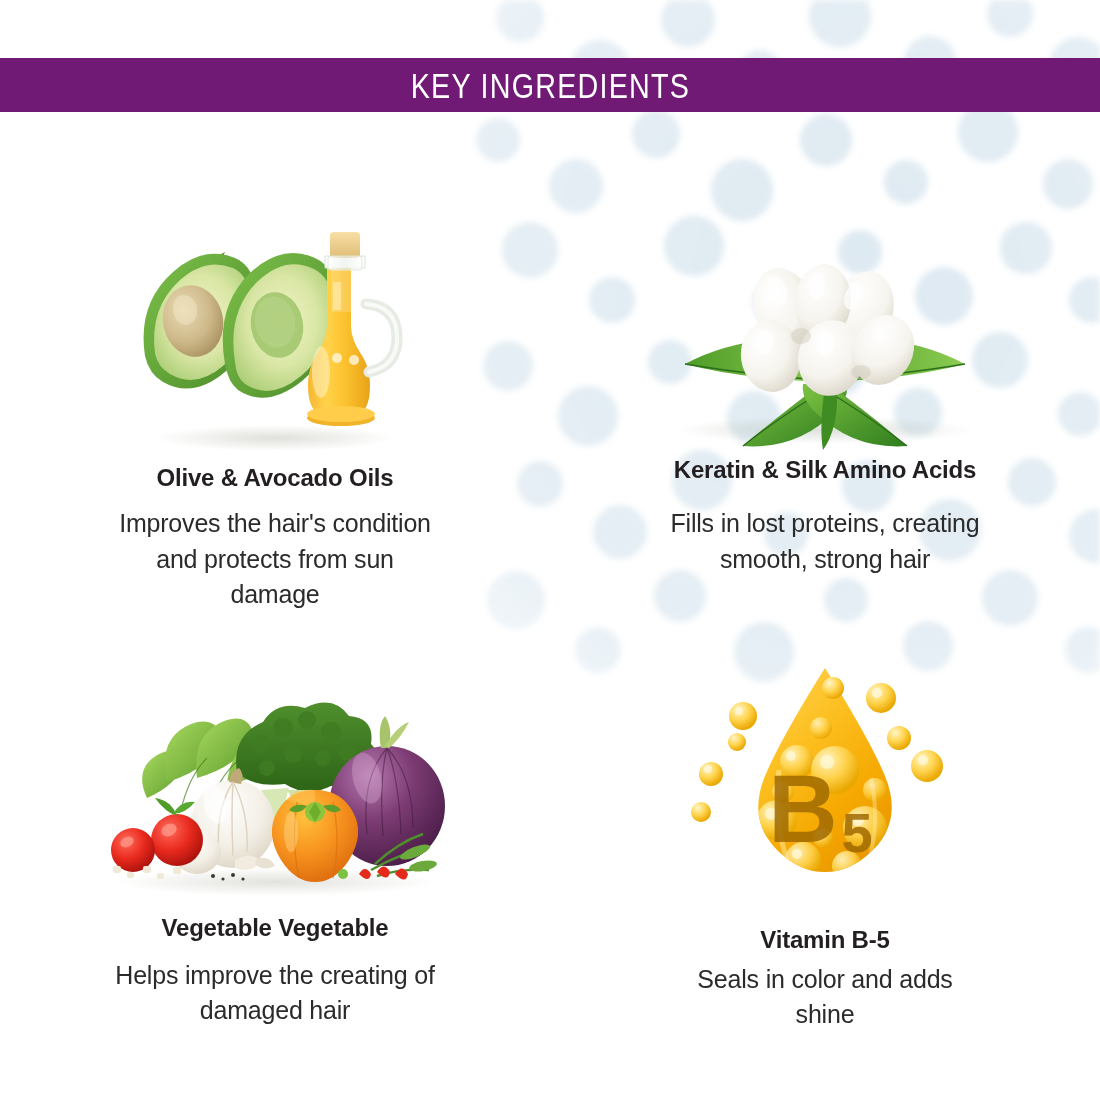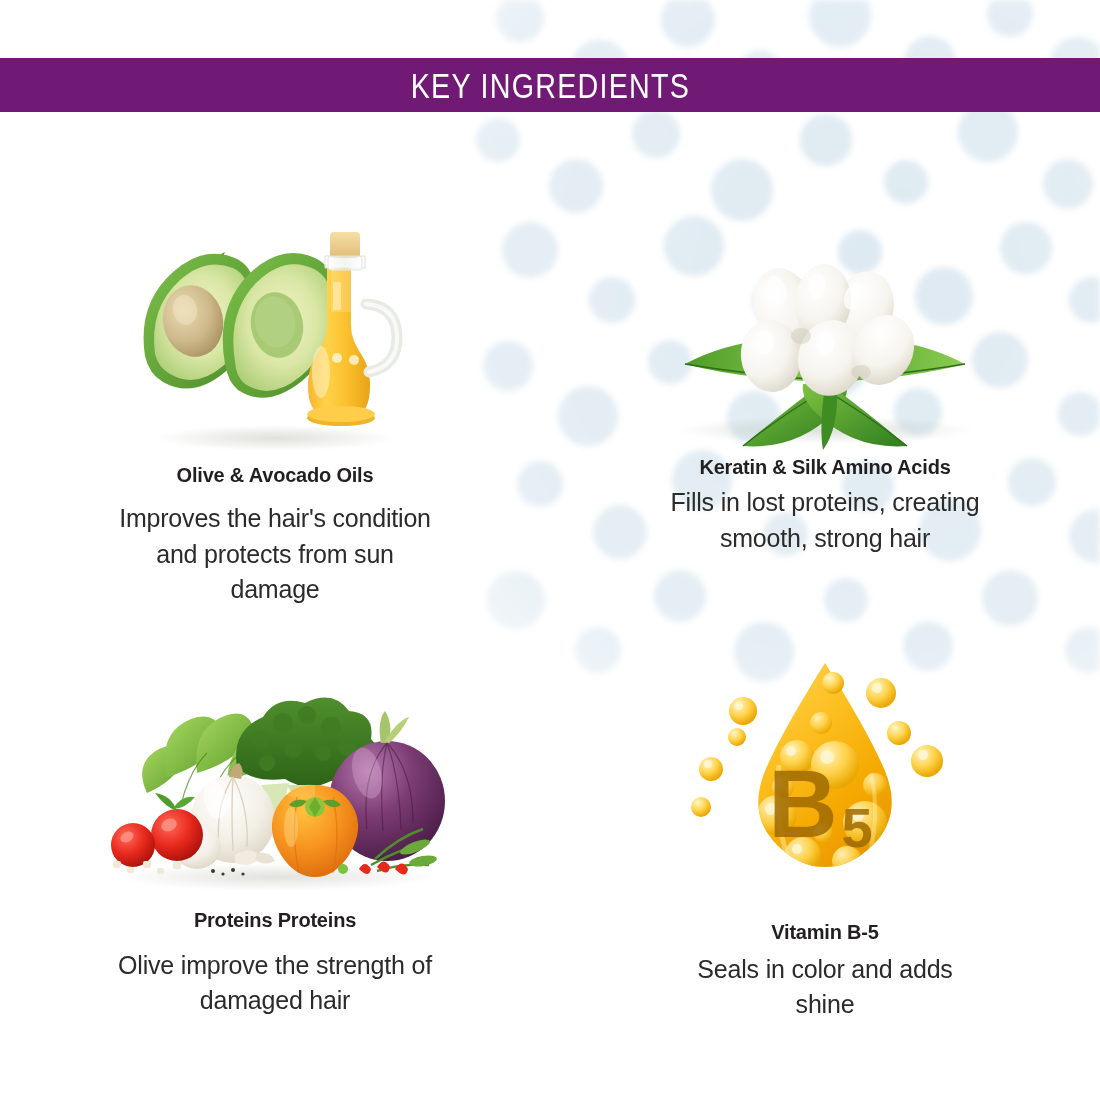--- a/index.html
+++ b/index.html
@@ -30,36 +30,36 @@
   }
 
   
   .grid{
     position:absolute;left:0;top:112px;width:1100px;height:988px;
     display:grid;grid-template-columns:1fr 1fr;grid-template-rows:1fr 1fr;
   }
   .card{position:relative;display:flex;flex-direction:column;align-items:center;}
   .card-art{position:relative;display:flex;align-items:flex-end;justify-content:center;}
   .card-title{
-    font-size:20px;font-weight:700;color:#231f20;text-align:center;
+    font-size:24px;font-weight:700;color:#231f20;text-align:center;
     letter-spacing:-.2px;white-space:nowrap;
   }
   .card-desc{
     font-size:25px;font-weight:400;color:#2b2b2b;text-align:center;
     line-height:1.42;letter-spacing:-.2px;
   }
 
   
   .c1 .card-art{height:300px;margin-top:44px;}
   .c1 .card-title{margin-top:8px;}
   .c1 .card-desc{margin-top:14px;width:330px;}
 
   .c2 .card-art{height:300px;margin-top:44px;}
   .c2 .card-title{margin-top:0;}
-  .c2 .card-desc{margin-top:6px;width:400px;}
+  .c2 .card-desc{margin-top:22px;width:400px;}
 
   .c3 .card-art{height:275px;margin-top:22px;}
   .c3 .card-title{margin-top:4px;}
   .c3 .card-desc{margin-top:16px;width:360px;}
 
   .c4 .card-art{height:275px;margin-top:22px;}
   .c4 .card-title{margin-top:16px;}
   .c4 .card-desc{margin-top:8px;width:300px;}
 
   svg.art{display:block;}
@@ -431,22 +431,22 @@
             <rect x="88" y="207" width="8" height="7" rx="2"></rect>
           </g>
           <g fill="#3a3a32">
             <circle cx="128" cy="216" r="2"></circle>
               <circle cx="138" cy="219" r="1.6"></circle>
             <circle cx="148" cy="215" r="2"></circle>
               <circle cx="158" cy="219" r="1.6"></circle>
           </g>
         </svg>
       </div>
-      <div class="card-title">Proteins Proteins</div>
-      <div class="card-desc">Olive improve the strength of damaged hair</div>
+      <div class="card-title">Vegetable Vegetable</div>
+      <div class="card-desc">Helps improve the creating of damaged hair</div>
     </div>
 
     <div class="card c4">
       <div class="card-art">
         <svg class="art" width="300" height="260" viewBox="0 0 300 260" xmlns="http://www.w3.org/2000/svg">
           <defs>
             <linearGradient id="dropG" x1="0.2" y1="0" x2="0.8" y2="1">
               <stop offset="0%" stop-color="#ffd04a"></stop>
                 <stop offset="35%" stop-color="#fcbe1e"></stop>
               <stop offset="70%" stop-color="#f5a800"></stop>

